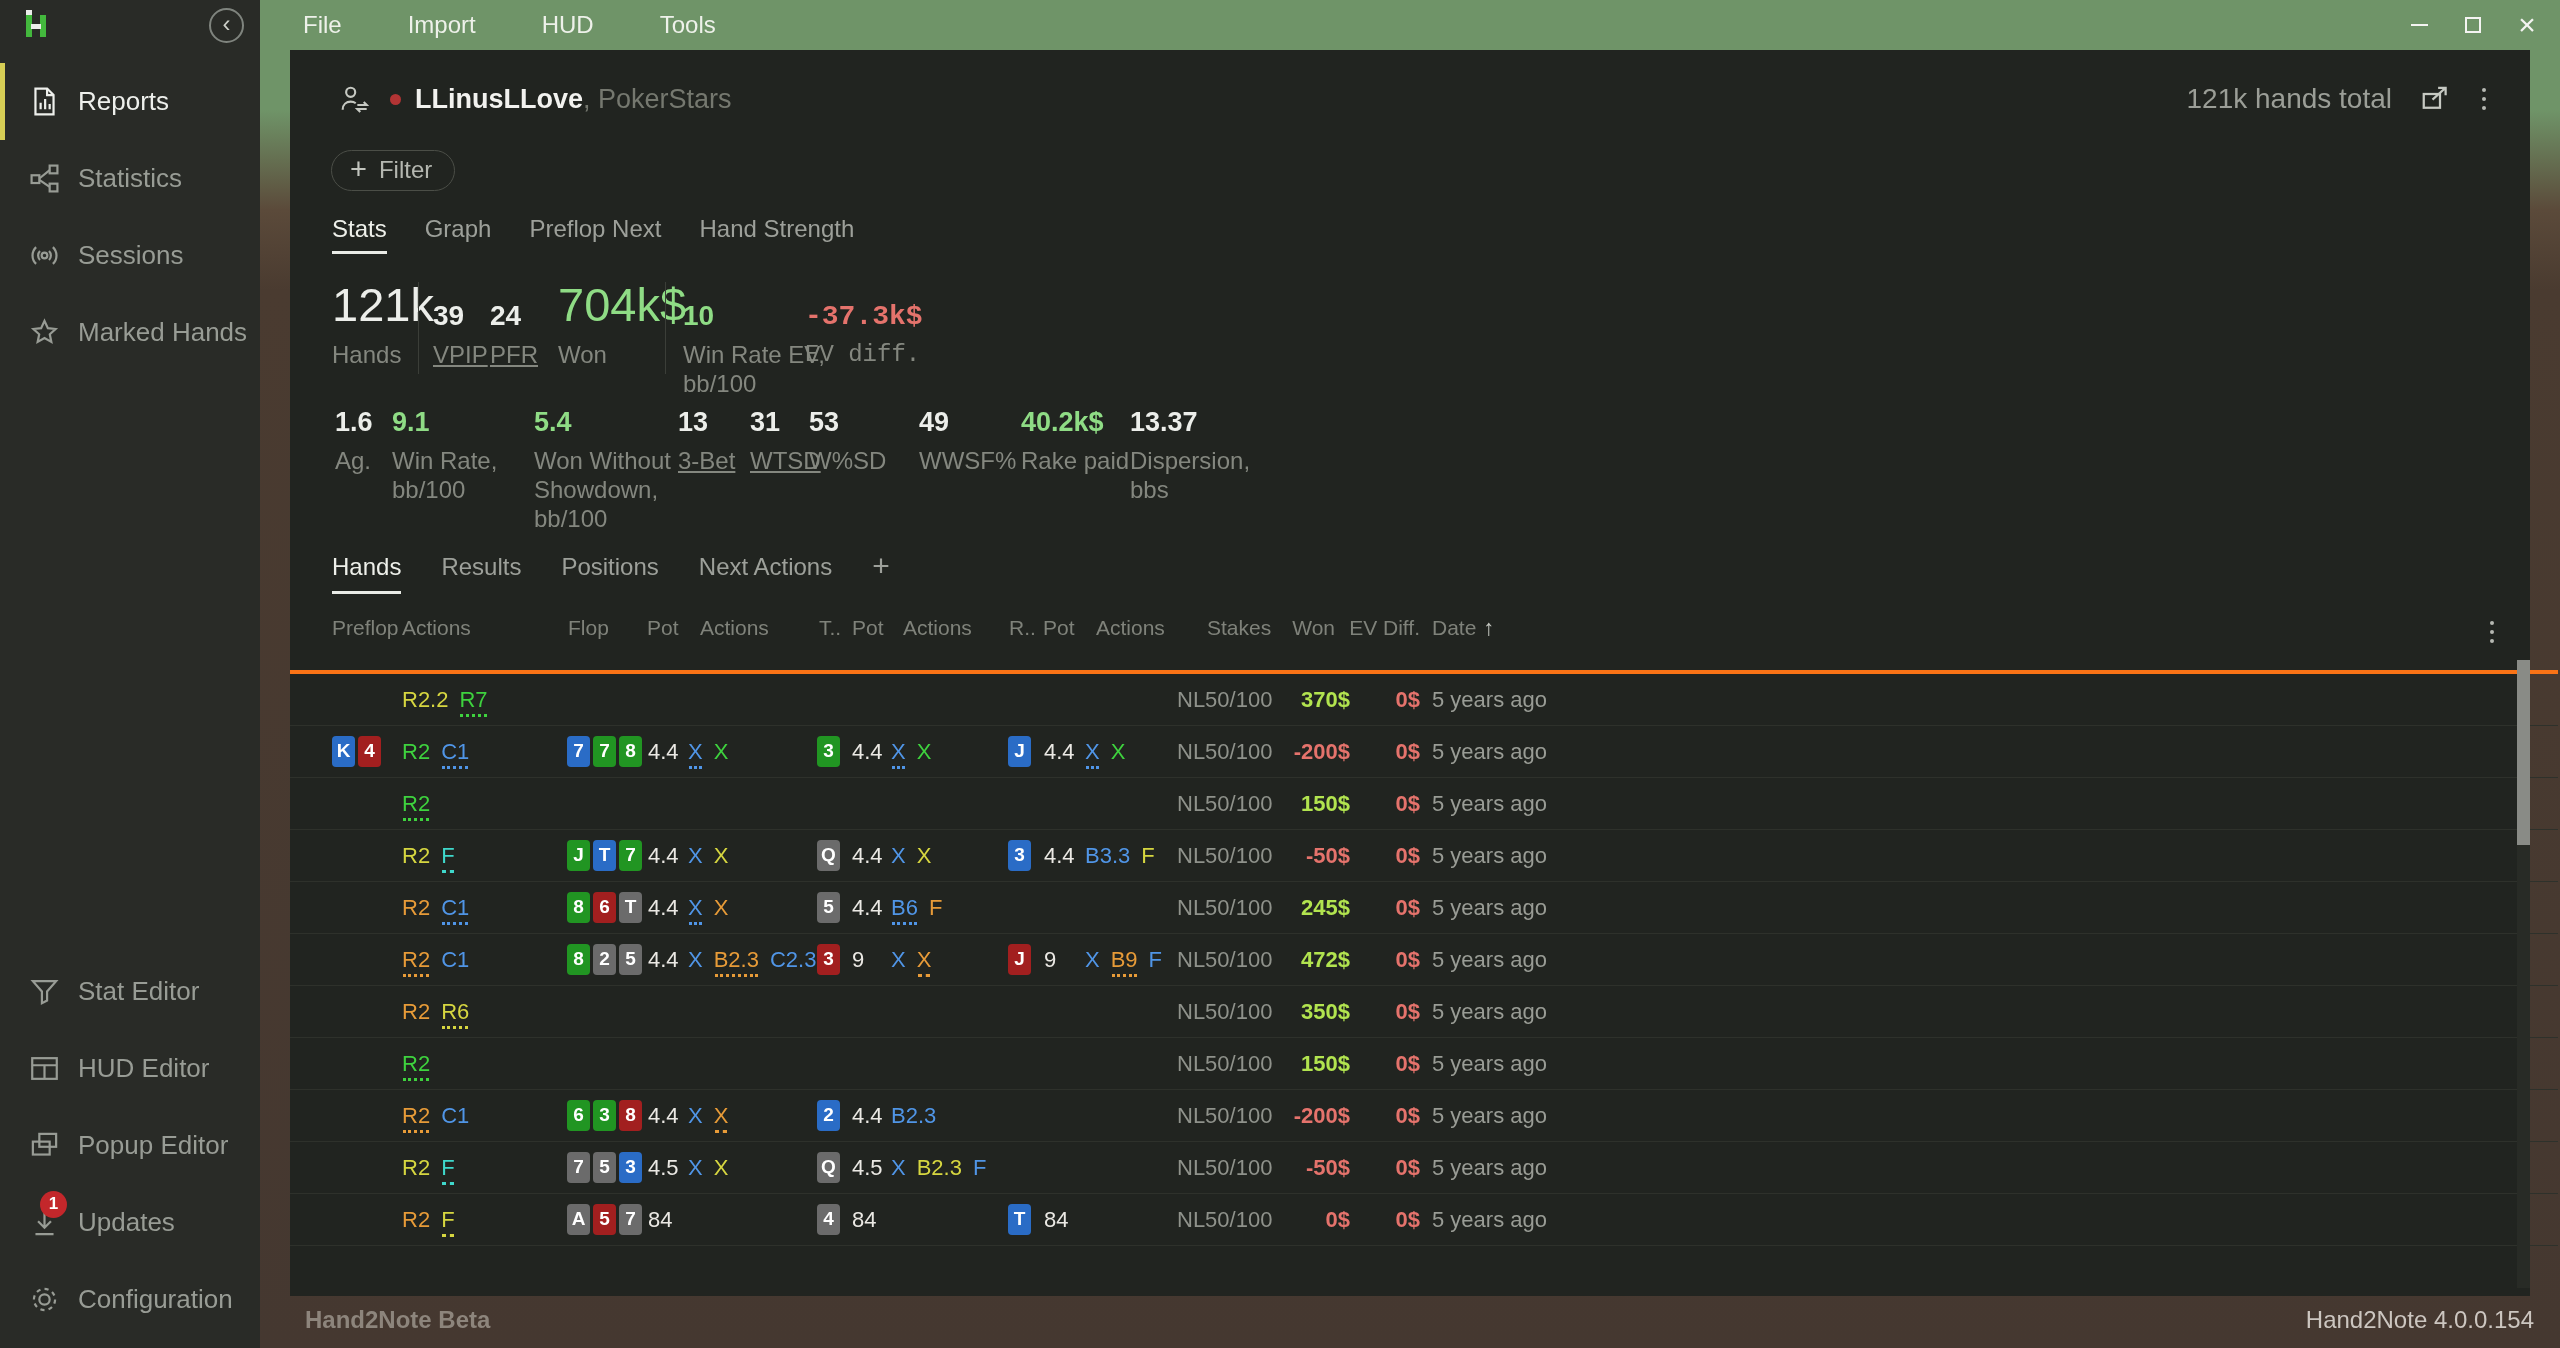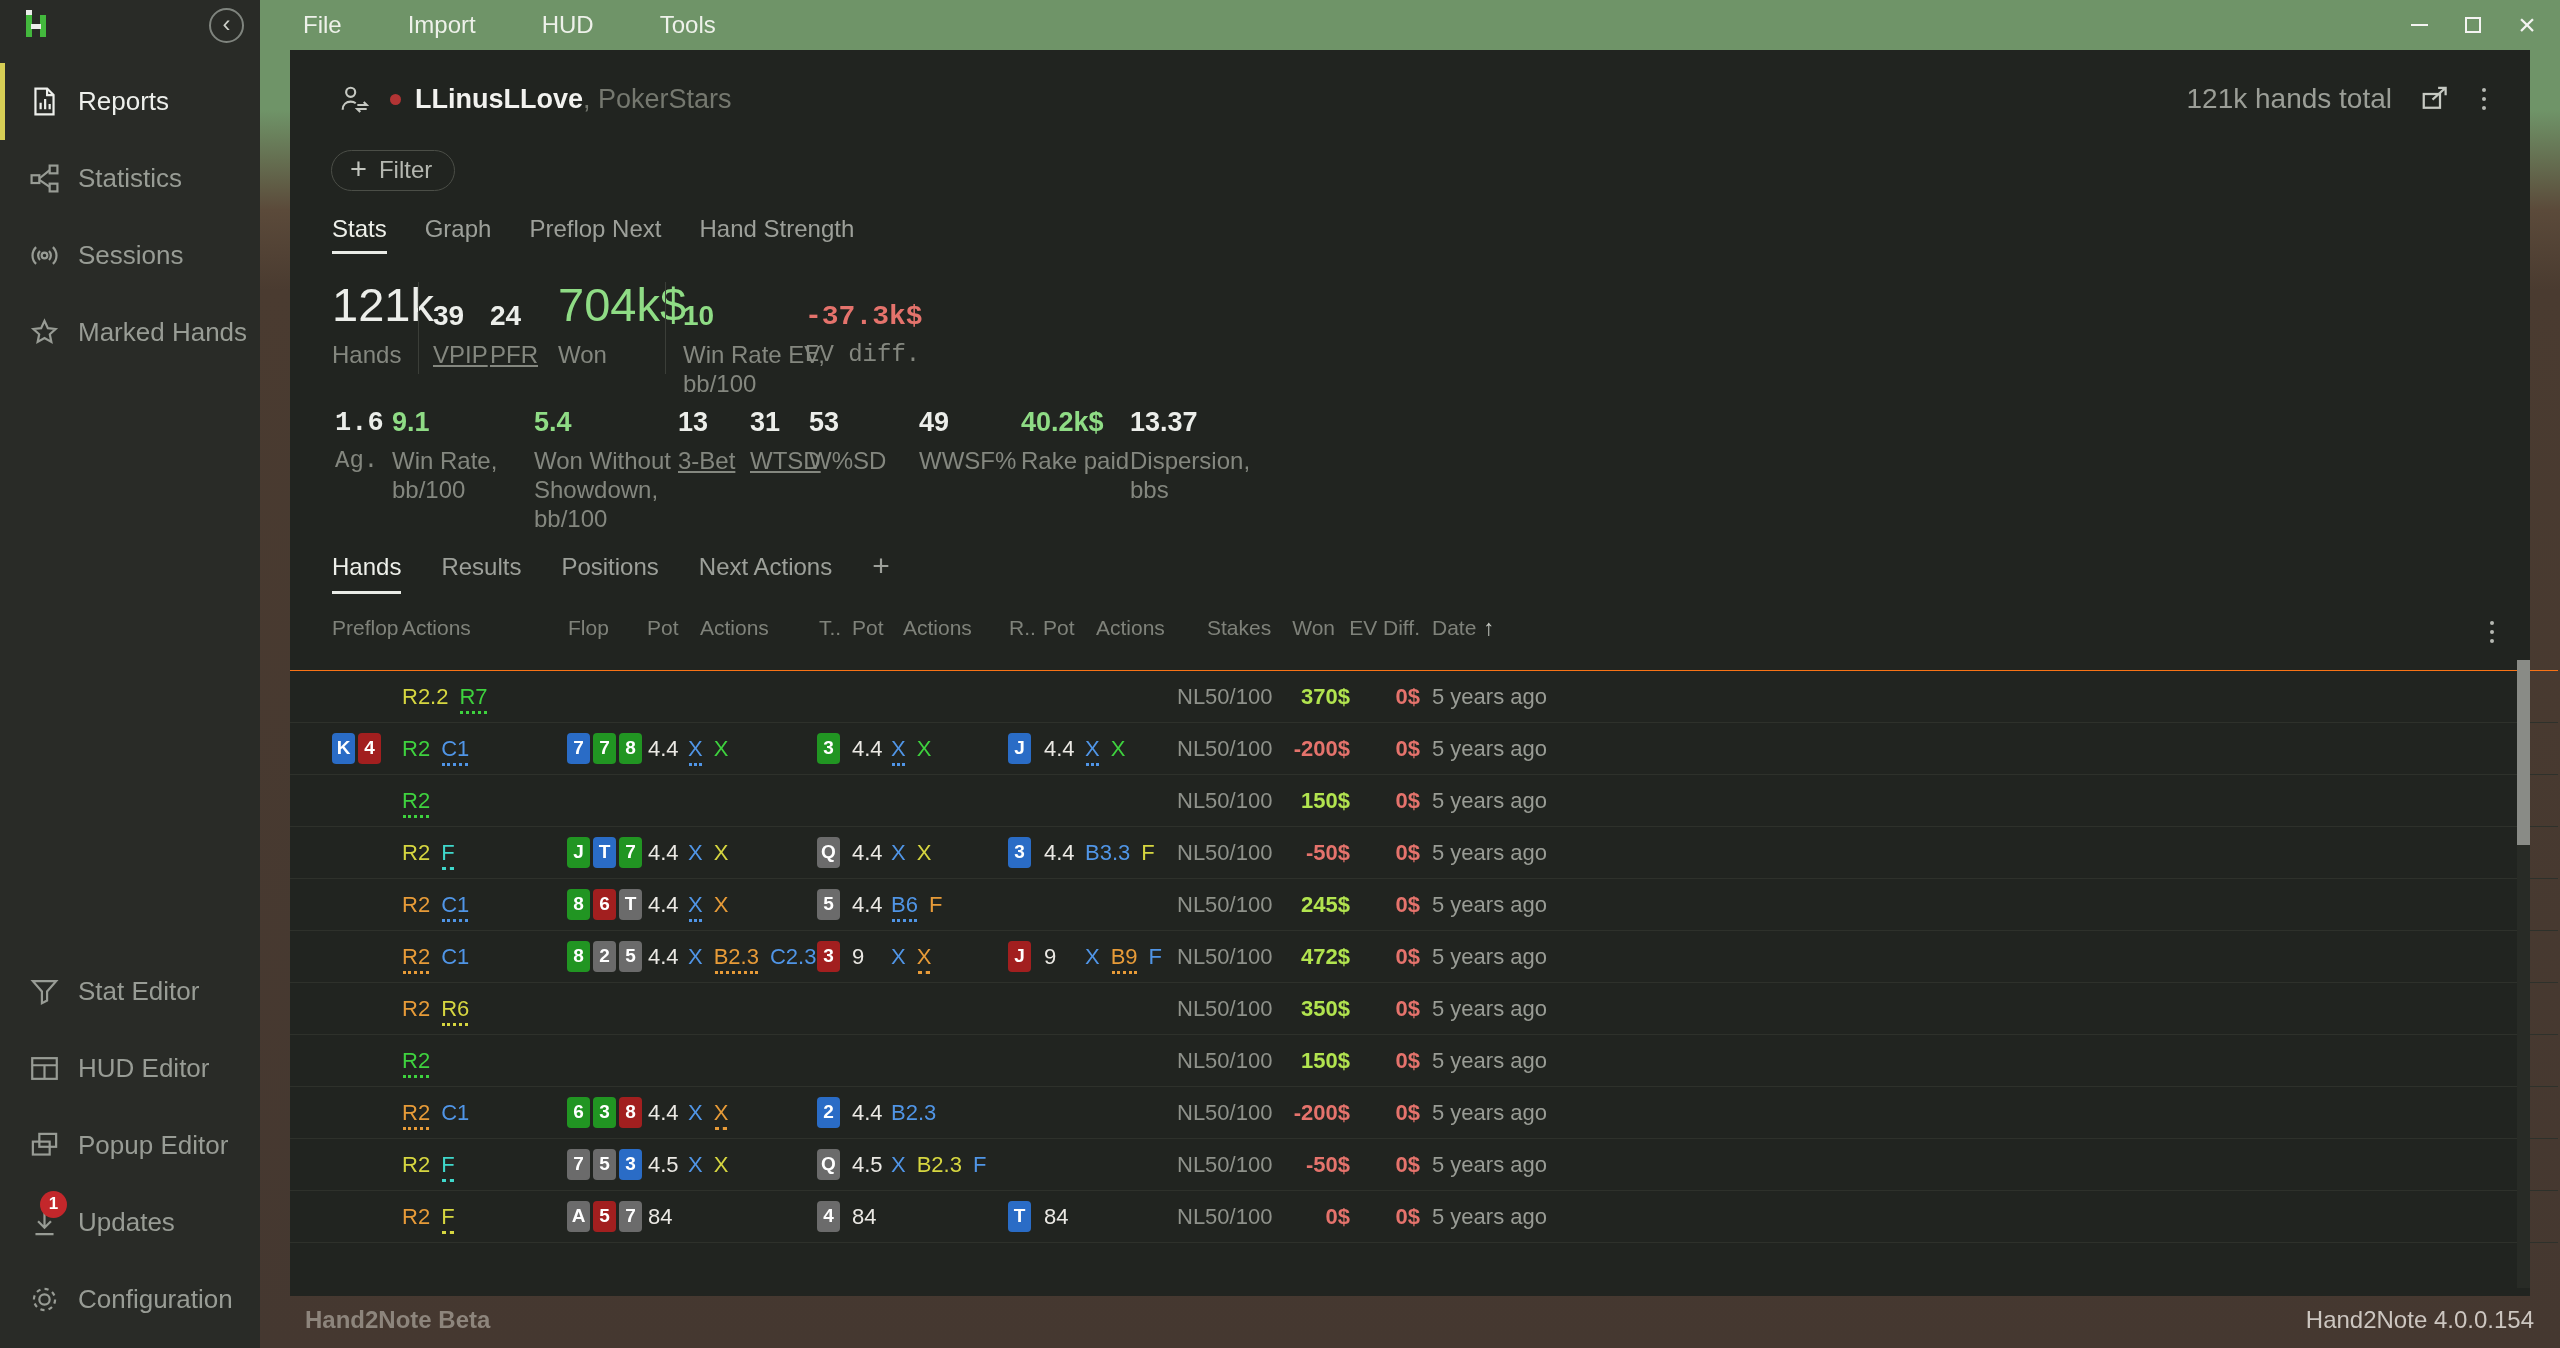--- a/index.html
+++ b/index.html
@@ -71,21 +71,21 @@
   .stat.red .v{color:#e5736c}
   .stat .lb{margin-top:8px;font-size:24px;color:#84877f;line-height:29px;white-space:pre-line}
   .stat .lb.u{text-decoration:underline;cursor:pointer}
   .sdiv{position:absolute;top:10px;width:1px;height:92px;background:#3b3e38}
   
   .thead{position:absolute;left:0;top:558px;width:100%;height:40px;font-size:21px;color:#7f827a}
   .th{position:absolute;line-height:40px;white-space:nowrap}
   .th.right{text-align:right}
   .sort-arrow{color:#c4c7c0;margin-left:7px;font-size:22px}
   .thead .kebab{position:absolute;left:2196px;top:6px}
-  .rows{position:absolute;left:0;top:620px;width:2268px;border-top:1px solid #f97316}
+  .rows{position:absolute;left:0;top:620px;width:2268px;border-top:4px solid #f97316}
   .row{position:relative;height:52px;border-bottom:1px solid #2e312b;cursor:pointer}
   .cards{position:absolute;top:10px;display:flex;gap:3px}
   .card{width:23px;height:31px;border-radius:4px;color:#fff;font-size:19px;font-weight:bold;
     display:flex;align-items:center;justify-content:center;padding-bottom:1px}
   .cd-d{background:#2a6cc6}.cd-c{background:#219522}.cd-h{background:#a21f1f}.cd-s{background:#6b6b6b}
   .acts{position:absolute;top:0;height:52px;display:flex;gap:11px;font-size:22px}
   .act{position:relative;line-height:52px;display:block}
   .act.ul::after{content:"";position:absolute;left:1px;right:1px;bottom:9px;border-bottom:3px dotted currentColor}
   .ac-green{color:#3ed23e}.ac-yellow{color:#d6d640}.ac-orange{color:#e79b38}.ac-blue{color:#5095e6}.ac-cyan{color:#3fd8cb}
   .pot{position:absolute;top:0;line-height:52px;font-size:22px;color:#ebe9e4}
@@ -280,21 +280,21 @@
         <div class="v">10</div>
         <div class="lb">Win Rate EV,
 bb/100</div>
       </div>
       <div class="stat red" style="left: 515px; font-family: Liberation Mono, monospace;">
         <div class="v">-37.3k$</div>
         <div class="lb">EV diff.</div>
       </div>
     </div>
   <div class="stats stats2">
-      <div class="stat" style="left: 45px; font-family: Liberation Mono, monospace;">
+      <div class="stat" style="left: 45px;">
         <div class="v">1.6</div>
         <div class="lb">Ag.</div>
       </div>
       <div class="stat green" style="left: 102px;">
         <div class="v">9.1</div>
         <div class="lb">Win Rate,
 bb/100</div>
       </div>
       <div class="stat green" style="left: 244px;">
         <div class="v">5.4</div>

